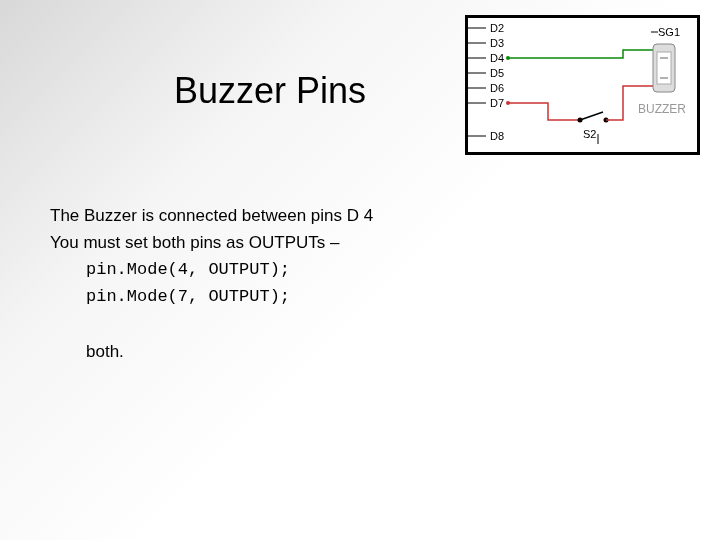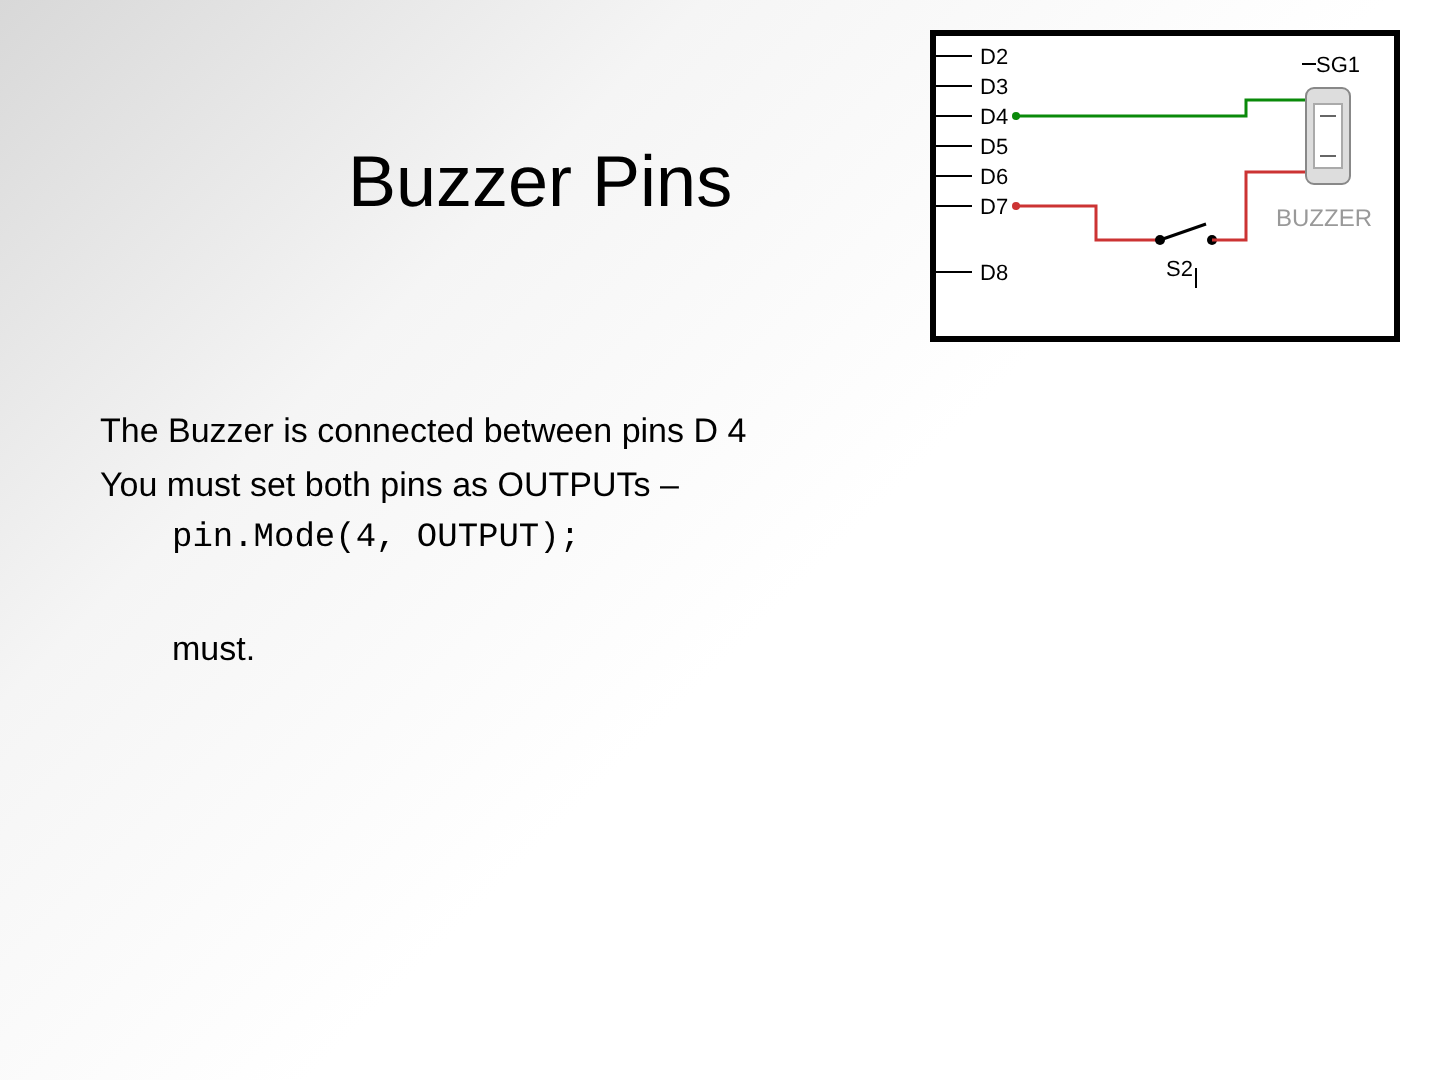--- a/index.html
+++ b/index.html
@@ -14,21 +14,21 @@
   .title{
     position:absolute;
     left:150px;top:70px;
     font-size:36px;
     font-weight:400;
     margin-left:24px;
   }
   .diagram{
     position:absolute;
     right:20px;top:15px;
-    width:235px;height:156px;
+    width:235px;height:140px;
     background:#fff;
     border:3px solid #000;
     box-sizing:border-box;
   }
   .diagram svg{display:block}
   .body-text{
     position:absolute;
     left:50px;top:205px;
     width:620px;
     font-size:17px;
@@ -85,15 +85,16 @@
     <text x="170" y="95" font-family="Arial" font-size="12" fill="#999">BUZZER</text>
     <text x="115" y="120" font-family="Arial" font-size="11" fill="#000">S2</text>
     <line x1="130" y1="116" x2="130" y2="126" stroke="#000"></line>
   </svg>
 </div>
 
 <div class="body-text">
   <p>The Buzzer is connected between pins D 4</p>
   <p>You must set both pins as OUTPUTs –</p>
   <p class="indent mono">pin.Mode(4, OUTPUT);</p>
+  <p class="indent mono">pin.Mode(7, OUTPUT);</p>
   <div class="gap"></div>
-  <p class="indent">must.</p>
+  <p class="indent">both.</p>
 </div>
 
 </body></html>

